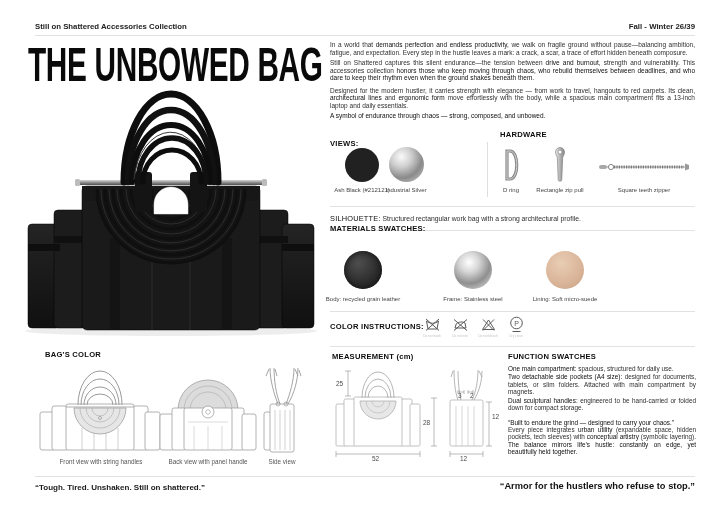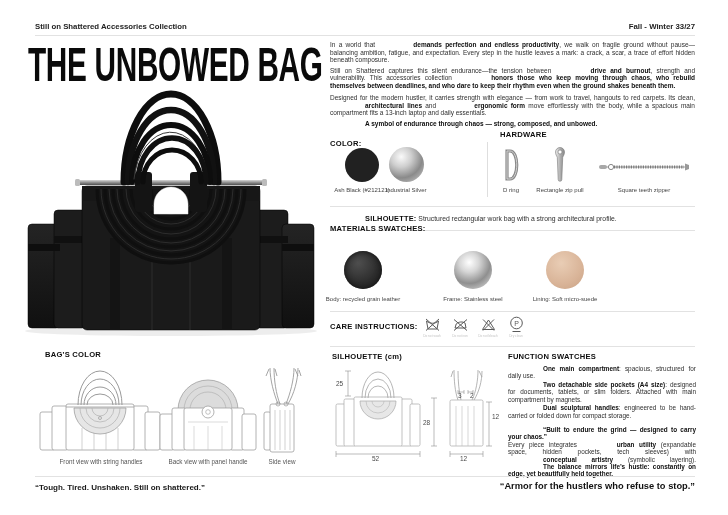--- a/index.html
+++ b/index.html
@@ -5,21 +5,21 @@
   * { margin:0; padding:0; box-sizing:border-box; }
   html,body { background:#ffffff; }
   .page {
     position:relative; width:728px; height:515px; background:#fff;
     font-family:"Liberation Sans", sans-serif; color:#222; overflow:hidden;
   }
   .abs { position:absolute; }
   .h { font-size:7.6px; font-weight:bold; letter-spacing:.25px; color:#0d0d0d; }
   .rule { position:absolute; height:1px; background:#e2e2e2; }
   .vrule { position:absolute; width:1px; background:#dedede; }
-  .b { font-weight:bold; color:#0d0d0d;margin-left:35px; }
+  .b { font-weight:normal; color:#0d0d0d; }
   .body-text { font-size:6.5px; line-height:1.16; text-align:justify; color:#2e2e2e; }
   .body-text p { margin-bottom:3px; }
   .swatch-label { position:absolute; font-size:6px; color:#454545; text-align:center; }
   .caption { position:absolute; font-size:6.3px; color:#555; text-align:center; }
   .meas-num { position:absolute; font-size:6.5px; color:#4a4a4a; }
   .care-cap { font-size:3.2px; color:#c4c4c4; text-align:center; display:block; margin-top:1px; }
 
   .header-collection { left:35px; top:22px; font-size:7.8px; font-weight:bold; color:#222; }
   .header-season { right:33px; top:22px; font-size:7.8px; font-weight:bold; color:#222; }
 
@@ -37,21 +37,21 @@
   .c-suede   { background:radial-gradient(circle at 40% 32%, #e9cdb5 0%, #d9b498 60%, #c8a184 100%); }
 
   svg { display:block; }
 </style>
 </head>
 <body>
 
 <div class="page">
 
   <div class="abs header-collection">Still on Shattered Accessories Collection</div>
-  <div class="abs header-season">Fall - Winter 33/27</div>
+  <div class="abs header-season">Fall - Winter 26/39</div>
   <div class="rule" style="left:35px; right:33px; top:35px;"></div>
 
   <div class="abs title">THE UNBOWED BAG</div>
 
   <div class="abs" style="left:20px; top:86px;">
     <svg width="302" height="252" viewBox="0 0 302 252">
       <defs>
         <linearGradient id="barGrad" x1="0" y1="0" x2="0" y2="1">
           <stop offset="0" stop-color="#d6d6d6"></stop>
             <stop offset=".5" stop-color="#8f8f8f"></stop>
@@ -118,21 +118,21 @@
     </svg>
   </div>
 
   <div class="abs body-text" style="left:330px; top:41px; width:365px;">
     <p><span>In a world that </span><span class="b">demands perfection and endless productivity</span><span>, we walk on fragile ground without pause—balancing ambition, fatigue, and expectation. Every step in the hustle leaves a mark: a crack, a scar, a trace of effort hidden beneath composure.</span></p>
     <p><span>Still on Shattered captures this silent endurance—the tension between </span><span class="b">drive and burnout</span><span>, strength and vulnerability. This accessories collection </span><span class="b">honors those who keep moving through chaos, who rebuild themselves between deadlines, and who dare to keep their rhythm even when the ground shakes beneath them.</span></p>
     <p style="margin-top:5px;"><span>Designed for the modern hustler, it carries strength with elegance — from work to travel, hangouts to red carpets. Its clean, </span><span class="b">architectural lines</span><span> and </span><span class="b">ergonomic form</span><span> move effortlessly with the body, while a spacious main compartment fits a 13-inch laptop and daily essentials.</span></p>
     <p><span class="b">A symbol of endurance through chaos — strong, composed, and unbowed.</span></p>
   </div>
 
-  <div class="abs h" style="left:330px; top:139px;">COLOR:</div>
+  <div class="abs h" style="left:330px; top:139px;">VIEWS:</div>
   <div class="circle c-ashblack abs" style="left:345px; top:148px; width:34px; height:34px;"></div>
   <div class="swatch-label" style="left:327px; top:187px; width:70px;">Ash Black (#212121)</div>
   <div class="circle c-silver abs" style="left:389px; top:147px; width:35px; height:35px;"></div>
   <div class="swatch-label" style="left:371px; top:187px; width:70px;">Industrial Silver</div>
 
   <div class="vrule" style="left:487px; top:142px; height:55px;"></div>
 
   <div class="abs h" style="left:500px; top:130px;">HARDWARE</div>
   <div class="abs" style="left:500px; top:147px;">
     <svg width="22" height="36" viewBox="0 0 22 36">
@@ -174,21 +174,21 @@
 
   <div class="abs h" style="left:330px; top:224px;">MATERIALS SWATCHES:</div>
   <div class="circle c-leather abs" style="left:344px; top:251px; width:38px; height:38px;"></div>
   <div class="swatch-label" style="left:313px; top:296px; width:100px;">Body: recycled grain leather</div>
   <div class="circle c-steel abs" style="left:454px; top:251px; width:38px; height:38px;"></div>
   <div class="swatch-label" style="left:423px; top:296px; width:100px;">Frame: Stainless steel</div>
   <div class="circle c-suede abs" style="left:546px; top:251px; width:38px; height:38px;"></div>
   <div class="swatch-label" style="left:515px; top:296px; width:100px;">Lining: Soft micro-suede</div>
 
   <div class="rule" style="left:330px; right:33px; top:311px;"></div>
-  <div class="abs h" style="left:330px; top:322px;">CARE INSTRUCTIONS:</div>
+  <div class="abs h" style="left:330px; top:322px;">COLOR INSTRUCTIONS:</div>
 
   <div class="abs" style="left:420px; top:316px; width:24px; text-align:center;">
     <svg width="17" height="17" viewBox="0 0 17 17" style="margin:0 auto;">
       <path d="M2.5 5 C6 8 11 8 14.5 5 L13 13 H4 Z" fill="none" stroke="#5a5a5a" stroke-width="1"></path>
       <line x1="2" y1="3" x2="15" y2="14.5" stroke="#5a5a5a" stroke-width="1"></line>
       <line x1="15" y1="3" x2="2" y2="14.5" stroke="#5a5a5a" stroke-width="1"></line>
     </svg>
     <span class="care-cap">Do not wash</span>
   </div>
   <div class="abs" style="left:448px; top:316px; width:24px; text-align:center;">
@@ -282,21 +282,21 @@
         <rect x="8" y="46" width="7" height="38" rx="2"></rect>
         <rect x="14" y="38" width="24" height="48" rx="2"></rect>
       </g>
       <path d="M19 44 V84 M24 44 V84 M29 44 V84 M34 44 V84" stroke="#bdbdbd" stroke-width=".7" fill="none"></path>
       <circle cx="22" cy="38" r="2" fill="none" stroke="#9a9a9a" stroke-width=".7"></circle>
       <circle cx="30" cy="38" r="2" fill="none" stroke="#9a9a9a" stroke-width=".7"></circle>
     </svg>
   </div>
   <div class="caption" style="left:250px; top:458px; width:64px;">Side view</div>
 
-  <div class="abs h" style="left:332px; top:352px;">SILHOUETTE (cm)</div>
+  <div class="abs h" style="left:332px; top:352px;">MEASUREMENT (cm)</div>
   <div class="abs" style="left:332px; top:362px;">
     <svg width="162" height="100" viewBox="0 0 162 100">
 
       <g fill="#ffffff" stroke="#a8a8a8" stroke-width=".7">
         <rect x="4" y="42" width="10" height="42" rx="1.5"></rect>
         <rect x="12" y="37" width="12" height="47" rx="1.5"></rect>
         <rect x="68" y="37" width="12" height="47" rx="1.5"></rect>
         <rect x="78" y="42" width="10" height="42" rx="1.5"></rect>
         <rect x="22" y="35" width="48" height="49" rx="1.5"></rect>
       </g>

